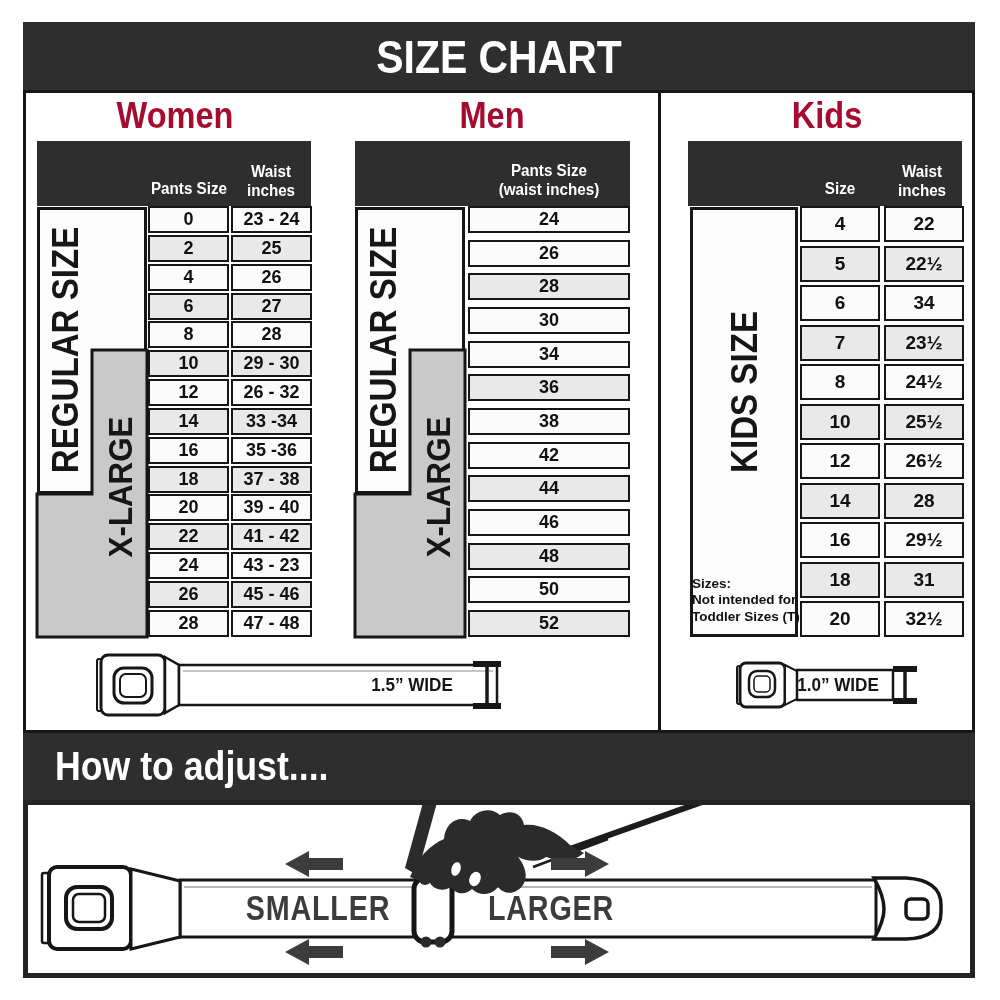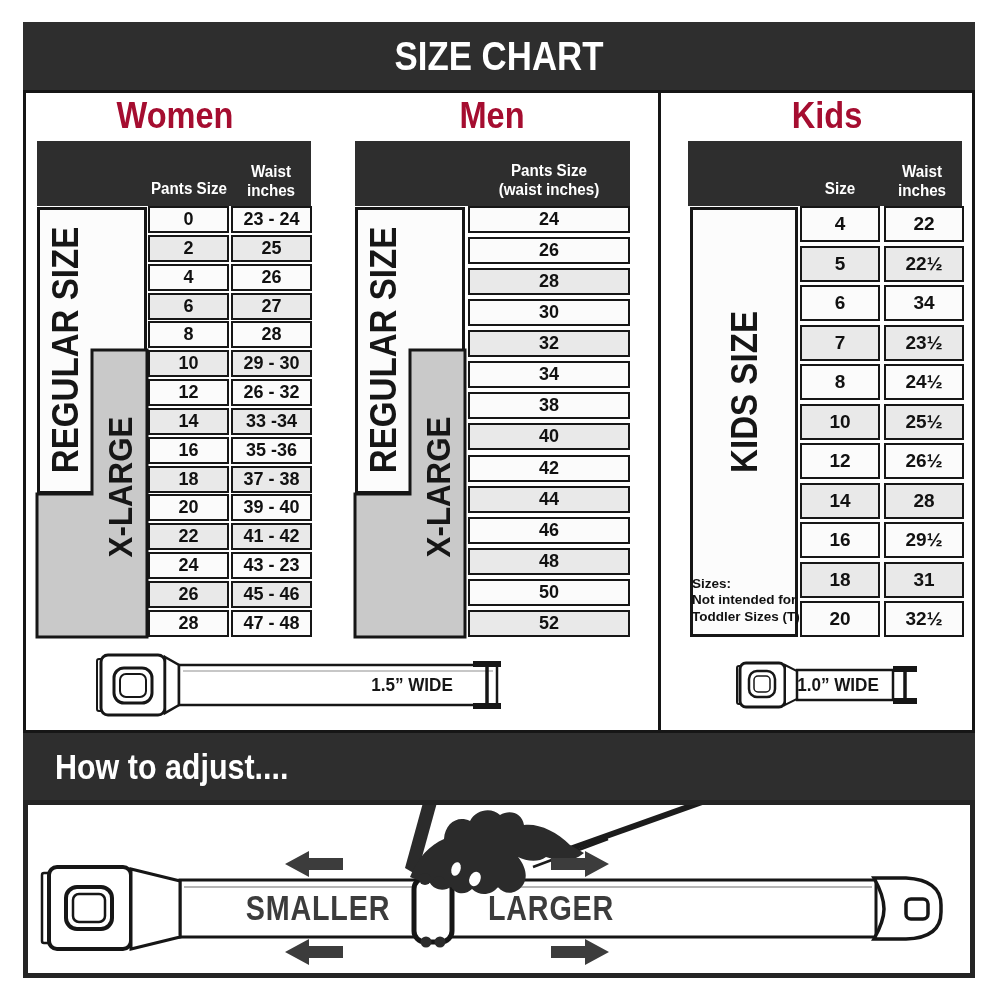--- a/index.html
+++ b/index.html
@@ -2,21 +2,21 @@
 <html><head>
 <meta charset="utf-8">
 <style>
   html,body{margin:0;padding:0;background:#fff;}
   .canvas{position:relative;width:1000px;height:1000px;background:#fff;
           font-family:"Liberation Sans",sans-serif;overflow:hidden;color:#161616;}
   .abs{position:absolute;}
   .bar{background:#2e2e2e;}
   .cond{display:inline-block;transform:scaleX(.87);transform-origin:center;white-space:nowrap;}
   .title-bar{left:23px;top:22px;width:952px;height:68px;display:flex;align-items:center;justify-content:center;
-             color:#fff;font-weight:bold;font-size:40px;}
+             color:#fff;font-weight:bold;font-size:47px;}
   .main-panel{left:23px;top:90px;width:952px;height:643px;border:3px solid #161616;box-sizing:border-box;background:#fff;}
   .divider{left:658px;top:90px;width:3px;height:643px;background:#161616;}
   .heading{position:absolute;top:96px;font-weight:bold;color:#a50d30;font-size:37px;line-height:1.1;
            transform:translateX(-50%) scaleX(.88);white-space:nowrap;}
   .thead{background:#2e2e2e;position:absolute;}
   .thlabel{position:absolute;color:#fff;font-weight:bold;text-align:center;line-height:1.15;font-size:16px;
            transform:scaleX(.95);transform-origin:center bottom;}
   .whitebox{position:absolute;background:#fcfcfc;border:3px solid #161616;box-sizing:border-box;}
   .vlabel{position:absolute;white-space:nowrap;font-weight:bold;color:#161616;
           transform:translate(-50%,-50%) rotate(-90deg) scaleX(.92);}
@@ -27,21 +27,21 @@
   .cell.shaded{background:#e9e9e9;}
   #women-rows .cell{width:81px;height:27px;}
   #men-rows .cell{width:162px;height:27px;}
   #kids-rows .cell{width:80px;height:36px;font-size:19px;}
   #kids-rows .trow{gap:4px;}
   .note{position:absolute;left:692px;top:576px;width:112px;font-size:13.5px;font-weight:bold;
         line-height:1.22;color:#111;}
   .beltlabel{position:absolute;font-weight:bold;font-size:19px;color:#161616;
              transform:translate(-50%,-50%) scaleX(.9);white-space:nowrap;}
   .howto-bar{left:23px;top:733px;width:952px;height:67px;display:flex;align-items:center;
-             color:#fff;font-weight:bold;font-size:35px;padding-left:32px;box-sizing:border-box;}
+             color:#fff;font-weight:bold;font-size:41px;padding-left:32px;box-sizing:border-box;}
   .bottom-panel{left:23px;top:800px;width:952px;height:178px;border:5px solid #242424;box-sizing:border-box;background:#fff;}
   .adjlabel{position:absolute;font-weight:bold;font-size:35px;color:#3c3c3c;
             transform:translate(-50%,-50%) scaleX(.82);white-space:nowrap;letter-spacing:1px;}
 </style>
 </head>
 <body>
 
 <div class="canvas">
 
   <div class="abs bar title-bar">
@@ -150,30 +150,27 @@
       <div class="trow">
         <div class="cell">26</div>
       </div>
       <div class="trow">
         <div class="cell shaded">28</div>
       </div>
       <div class="trow">
         <div class="cell">30</div>
       </div>
       <div class="trow">
-        <div class="cell shaded">32</div>
-      </div>
-      <div class="trow">
         <div class="cell">34</div>
       </div>
       <div class="trow">
+        <div class="cell shaded">36</div>
+      </div>
+      <div class="trow">
         <div class="cell">38</div>
-      </div>
-      <div class="trow">
-        <div class="cell shaded">40</div>
       </div>
       <div class="trow">
         <div class="cell">42</div>
       </div>
       <div class="trow">
         <div class="cell shaded">44</div>
       </div>
       <div class="trow">
         <div class="cell">46</div>
       </div>

